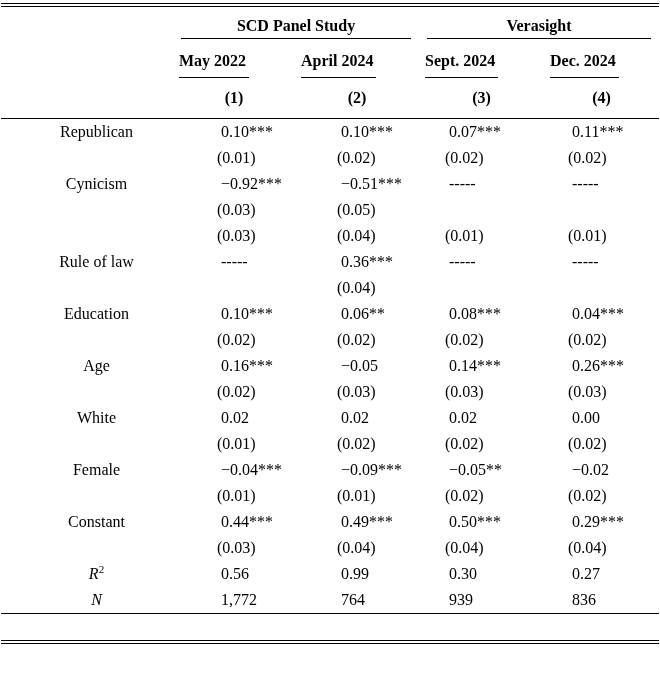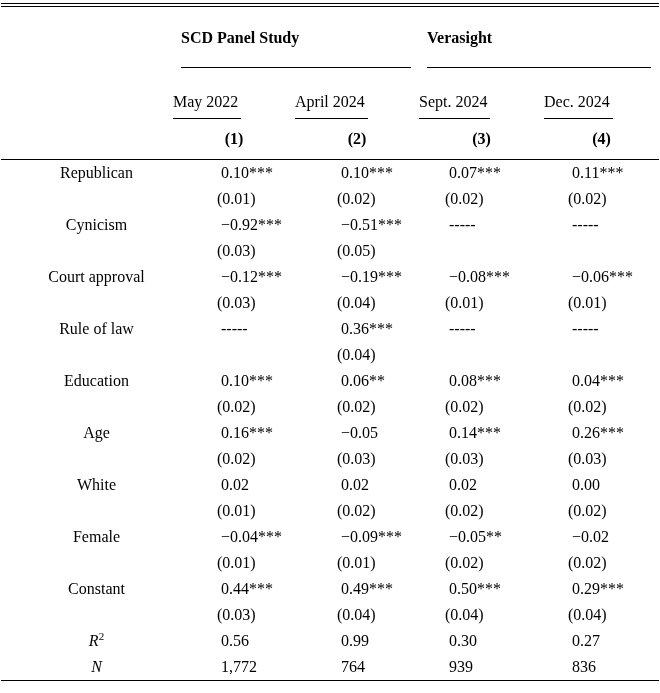--- a/index.html
+++ b/index.html
@@ -9,25 +9,25 @@
   table{border-collapse:collapse;width:100%;table-layout:fixed;font-size:16px;}
   col.label{width:172px}
   col.c1{width:122px}
   col.c2{width:124px}
   col.c3{width:125px}
   col.c4{width:auto}
   td{padding:0;vertical-align:bottom;}
 
   
   tr.group-row td{padding-top:8px;}
-  .grp{font-weight:700;text-align:left;border-bottom:1.5px solid #000;
-       padding-bottom:18px;margin:12px 8px;line-height:22px;}
+  .grp{font-weight:700;text-align:center;border-bottom:1.5px solid #000;
+       padding-bottom:1px;margin:0 8px;line-height:22px;}
   tr.date-row td{padding-top:12px;}
-  .colhead{display:inline-block;font-weight:400;border-bottom:1.5px solid #000;
-           padding:0 3px 6px 0;line-height:20px;white-space:nowrap;}
+  .colhead{display:inline-block;font-weight:700;border-bottom:1.5px solid #000;
+           padding:0 3px 6px 0;margin-left:6px;line-height:20px;white-space:nowrap;}
   tr.num-row td{font-weight:700;text-align:center;padding:9px 0 9px 0;
                 border-bottom:1.5px solid #000;line-height:22px;}
   tr.num-row td.lbl{text-align:left;}
 
   
   tbody td{height:26px;line-height:26px;white-space:nowrap;overflow:visible;}
   td.lbl{text-align:center;padding-left:19px;}
   td.d1{padding-left:48px;}
   td.d2{padding-left:46px;}
   td.d3{padding-left:30px;}
@@ -103,27 +103,20 @@
           <td class="d4">-----</td>
         </tr>
         <tr class="se-row">
           <td class="lbl"></td>
           <td class="d1">(0.03)</td>
           <td class="d2">(0.05)</td>
           <td class="d3"></td>
           <td class="d4"></td>
         </tr>
 
-        <tr class="est-row">
-          <td class="lbl">Court approval</td>
-          <td class="d1">−0.12***</td>
-          <td class="d2">−0.19***</td>
-          <td class="d3">−0.08***</td>
-          <td class="d4">−0.06***</td>
-        </tr>
         <tr class="se-row">
           <td class="lbl"></td>
           <td class="d1">(0.03)</td>
           <td class="d2">(0.04)</td>
           <td class="d3">(0.01)</td>
           <td class="d4">(0.01)</td>
         </tr>
 
         <tr class="est-row">
           <td class="lbl">Rule of law</td>

